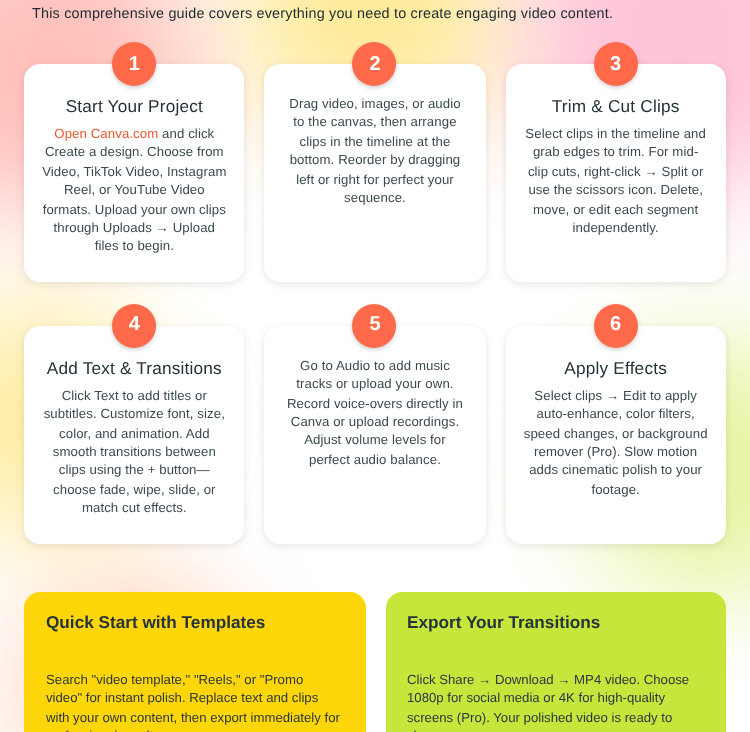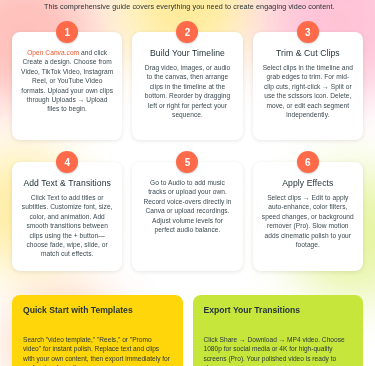--- a/index.html
+++ b/index.html
@@ -32,21 +32,20 @@
     height: 366px;
     padding: 0 12px;
   }
 
   .intro {
     font-size: 7.2px;
     line-height: 10px;
     color: #1d2b2f;
     padding: 2px 4px 6px 4px;
     letter-spacing: .1px;
-    margin-left: 28px;
   }
 
   .grid {
     display: grid;
     grid-template-columns: repeat(3, 1fr);
     gap: 10px 10px;
   }
 
   .card {
     position: relative;
@@ -129,26 +128,26 @@
 </div>
 
 <div class="page">
 
   <div class="intro">This comprehensive guide covers everything you need to create engaging video content.</div>
 
   <div class="grid rowtop">
 
     <div class="card">
       <div class="badge">1</div>
+      <h3>Start Your Project</h3>
       <p><span class="accent">Open Canva.com</span><span> and click Create a design. Choose from Video, TikTok Video, Instagram Reel, or YouTube Video formats. Upload your own clips through Uploads → Upload files to begin.</span></p>
     </div>
 
     <div class="card">
       <div class="badge">2</div>
-      <h3>Build Your Timeline</h3>
       <p>Drag video, images, or audio to the canvas, then arrange clips in the timeline at the bottom. Reorder by dragging left or right for perfect your sequence.</p>
     </div>
 
     <div class="card">
       <div class="badge">3</div>
       <h3>Trim &amp; Cut Clips</h3>
       <p>Select clips in the timeline and grab edges to trim. For mid-clip cuts, right-click → Split or use the scissors icon. Delete, move, or edit each segment independently.</p>
     </div>
 
   </div>

